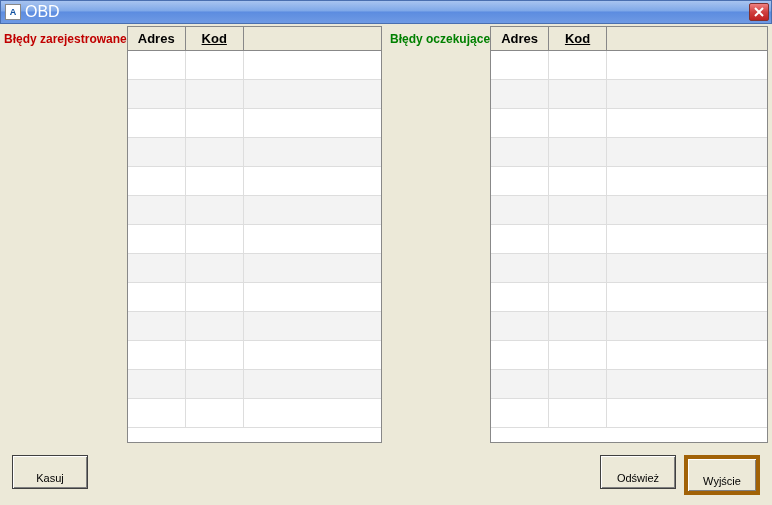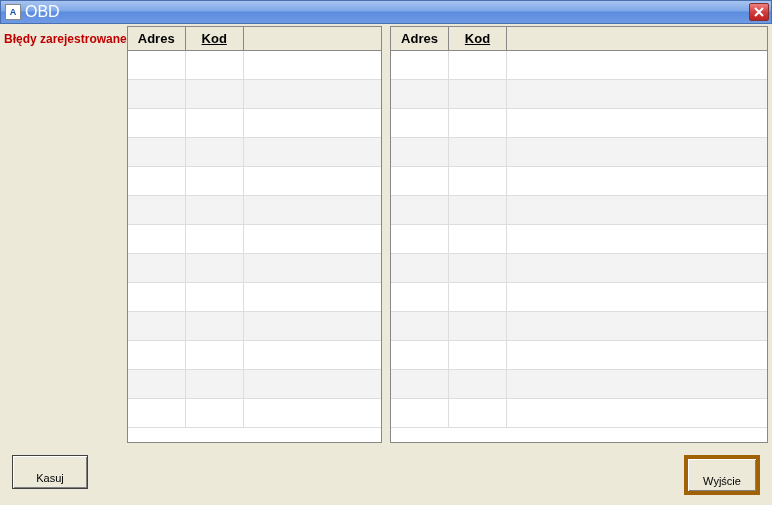--- a/index.html
+++ b/index.html
@@ -226,20 +226,21 @@
             <div class="tr">
               <div class="td col-adres"></div>
               <div class="td col-kod"></div>
               <div class="td col-desc"></div>
             </div>
           </div>
       </div>
     </div>
 
     <div class="panel">
+      <div class="panel-header hdr-green">Błędy oczekujące</div>
       <div class="table-wrap">
         <div class="thead">
           <div class="th col-adres">Adres</div>
           <div class="th col-kod">Kod</div>
           <div class="th col-desc"></div>
         </div>
         <div class="tbody" id="right-body">
             <div class="tr">
               <div class="td col-adres"></div>
               <div class="td col-kod"></div>
@@ -307,15 +308,16 @@
             </div>
           </div>
       </div>
     </div>
 
   </div>
 
   <div class="btnbar">
     <button class="btn">Kasuj</button>
     <div class="spacer"></div>
+    <button class="btn">Odśwież</button>
     <button class="btn primary">Wyjście</button>
   </div>
 </div>
 
 </body></html>

